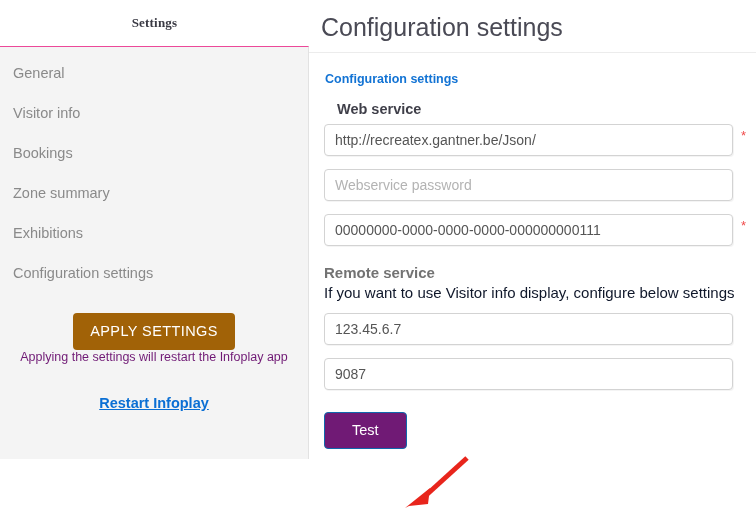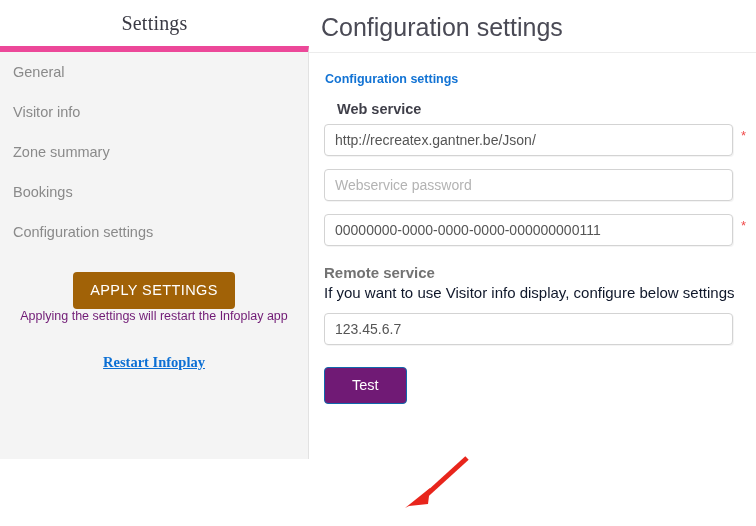--- a/index.html
+++ b/index.html
@@ -36,31 +36,32 @@
   .sidebar-header {
     height: 46px;
     background: #ffffff;
     display: flex;
     align-items: center;
     justify-content: center;
     box-sizing: border-box;
   }
   .sidebar-title {
     font-family: "Liberation Serif", serif;
-    font-weight: normal;
-    font-size: 20px;
+    font-weight: bold;
+    font-size: 13px;
     color: #3a3a44;
     letter-spacing: 0.2px;
   }
   .sidebar-panel {
     background: #f4f4f4;
     border-right: 1px solid #e2e2e2;
-    border-top: 6px solid #ec4899;
+    border-top: 1px solid #ec4899;
     height: 413px;
     box-sizing: border-box;
+    padding-top: 6px;
   }
   .nav-list {
     list-style: none;
     margin: 0;
     padding: 0;
   }
   .nav-item {
     font-size: 14.5px;
     color: #8a8a8a;
     padding: 11px 0 11px 13px;
@@ -84,21 +85,20 @@
     font-family: "Liberation Sans", sans-serif;
   }
   .apply-note {
     text-align: center;
     font-size: 12.5px;
     color: #701a75;
   }
   .restart-wrap {
     margin-top: 30px;
     text-align: center;
-    font-family: Liberation Serif, serif;
   }
   .restart-link {
     color: #0b6fd4;
     font-size: 14.5px;
     font-weight: bold;
     text-decoration: underline;
     cursor: pointer;
   }
 
   
@@ -212,22 +212,23 @@
   <div class="sidebar">
 
     <div class="sidebar-header">
       <div class="sidebar-title">Settings</div>
     </div>
 
     <div class="sidebar-panel">
       <ul class="nav-list">
         <li class="nav-item">General</li>
         <li class="nav-item">Visitor info</li>
+        <li class="nav-item">Bookings</li>
         <li class="nav-item">Zone summary</li>
-        <li class="nav-item">Bookings</li>
+        <li class="nav-item">Exhibitions</li>
         <li class="nav-item">Configuration settings</li>
       </ul>
 
       <div class="apply-wrap">
         <button class="apply-btn">APPLY SETTINGS</button>
       </div>
 
       <div class="apply-note">Applying the settings will restart the Infoplay app</div>
 
       <div class="restart-wrap">
@@ -264,20 +265,23 @@
         <span class="req-star">*</span>
       </div>
 
       <div class="group-title">Remote service</div>
       <div class="group-note">If you want to use Visitor info display, configure below settings</div>
 
       <div class="field-row">
         <input class="text-input" type="text" value="123.45.6.7" style="">
       </div>
 
+      <div class="field-row">
+        <input class="text-input" type="text" value="9087" style="">
+      </div>
 
       <div class="test-wrap">
         <button class="test-btn">Test</button>
       </div>
 
     </div>
   </div>
 
   <svg class="annotation-arrow" viewBox="0 0 90 70">
     <line x1="72" y1="8" x2="28" y2="48" stroke="#e8251c" stroke-width="5" stroke-linecap="butt"></line>

